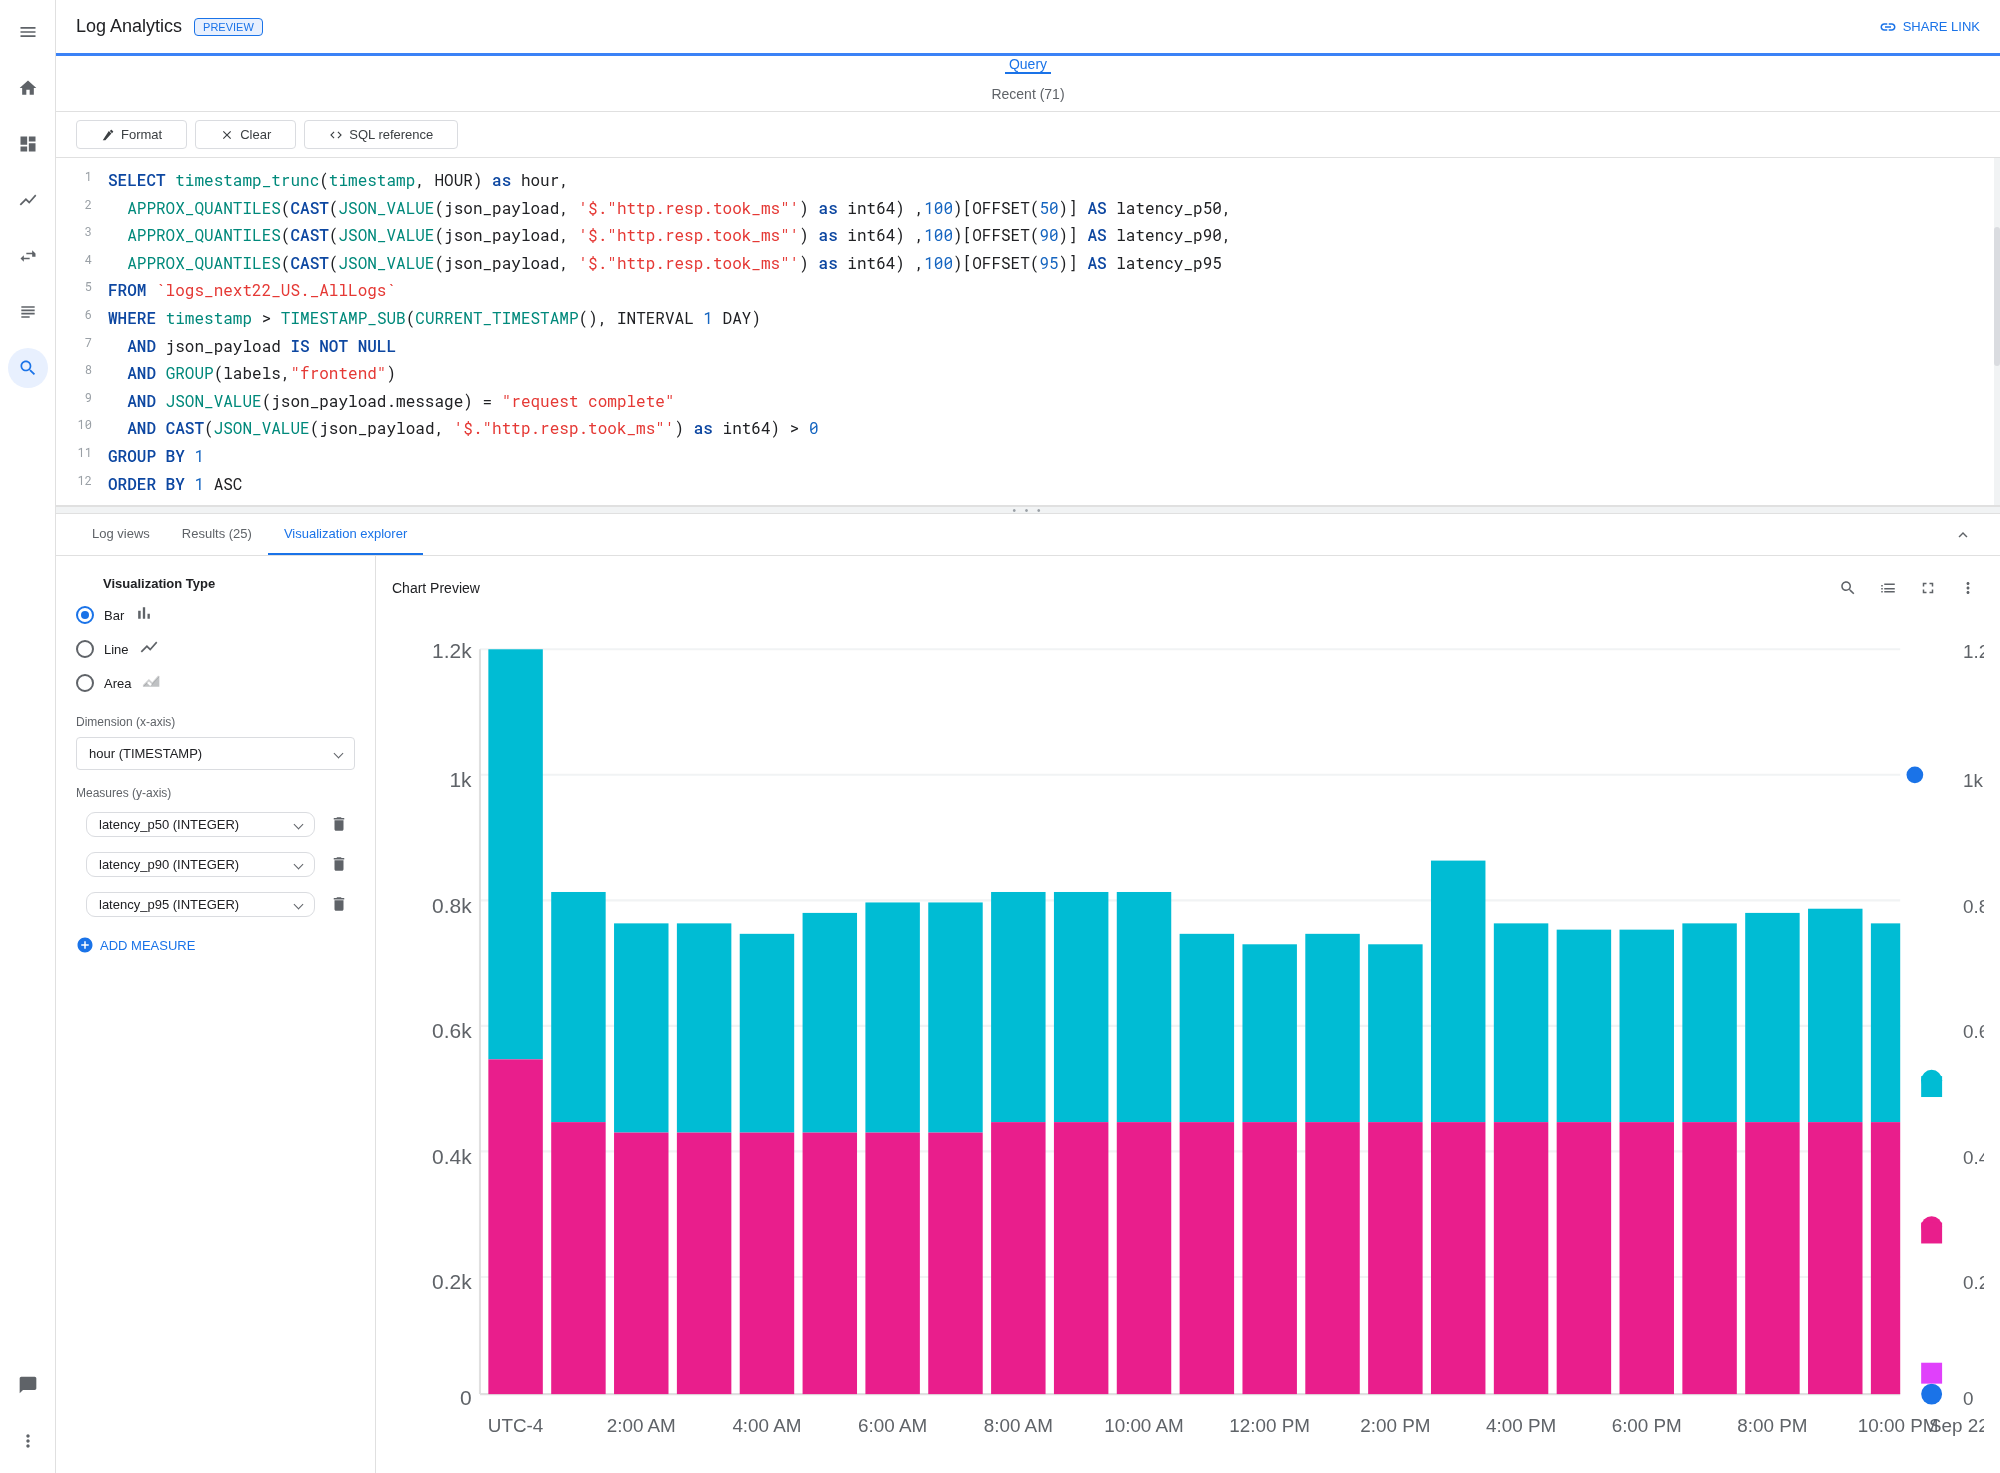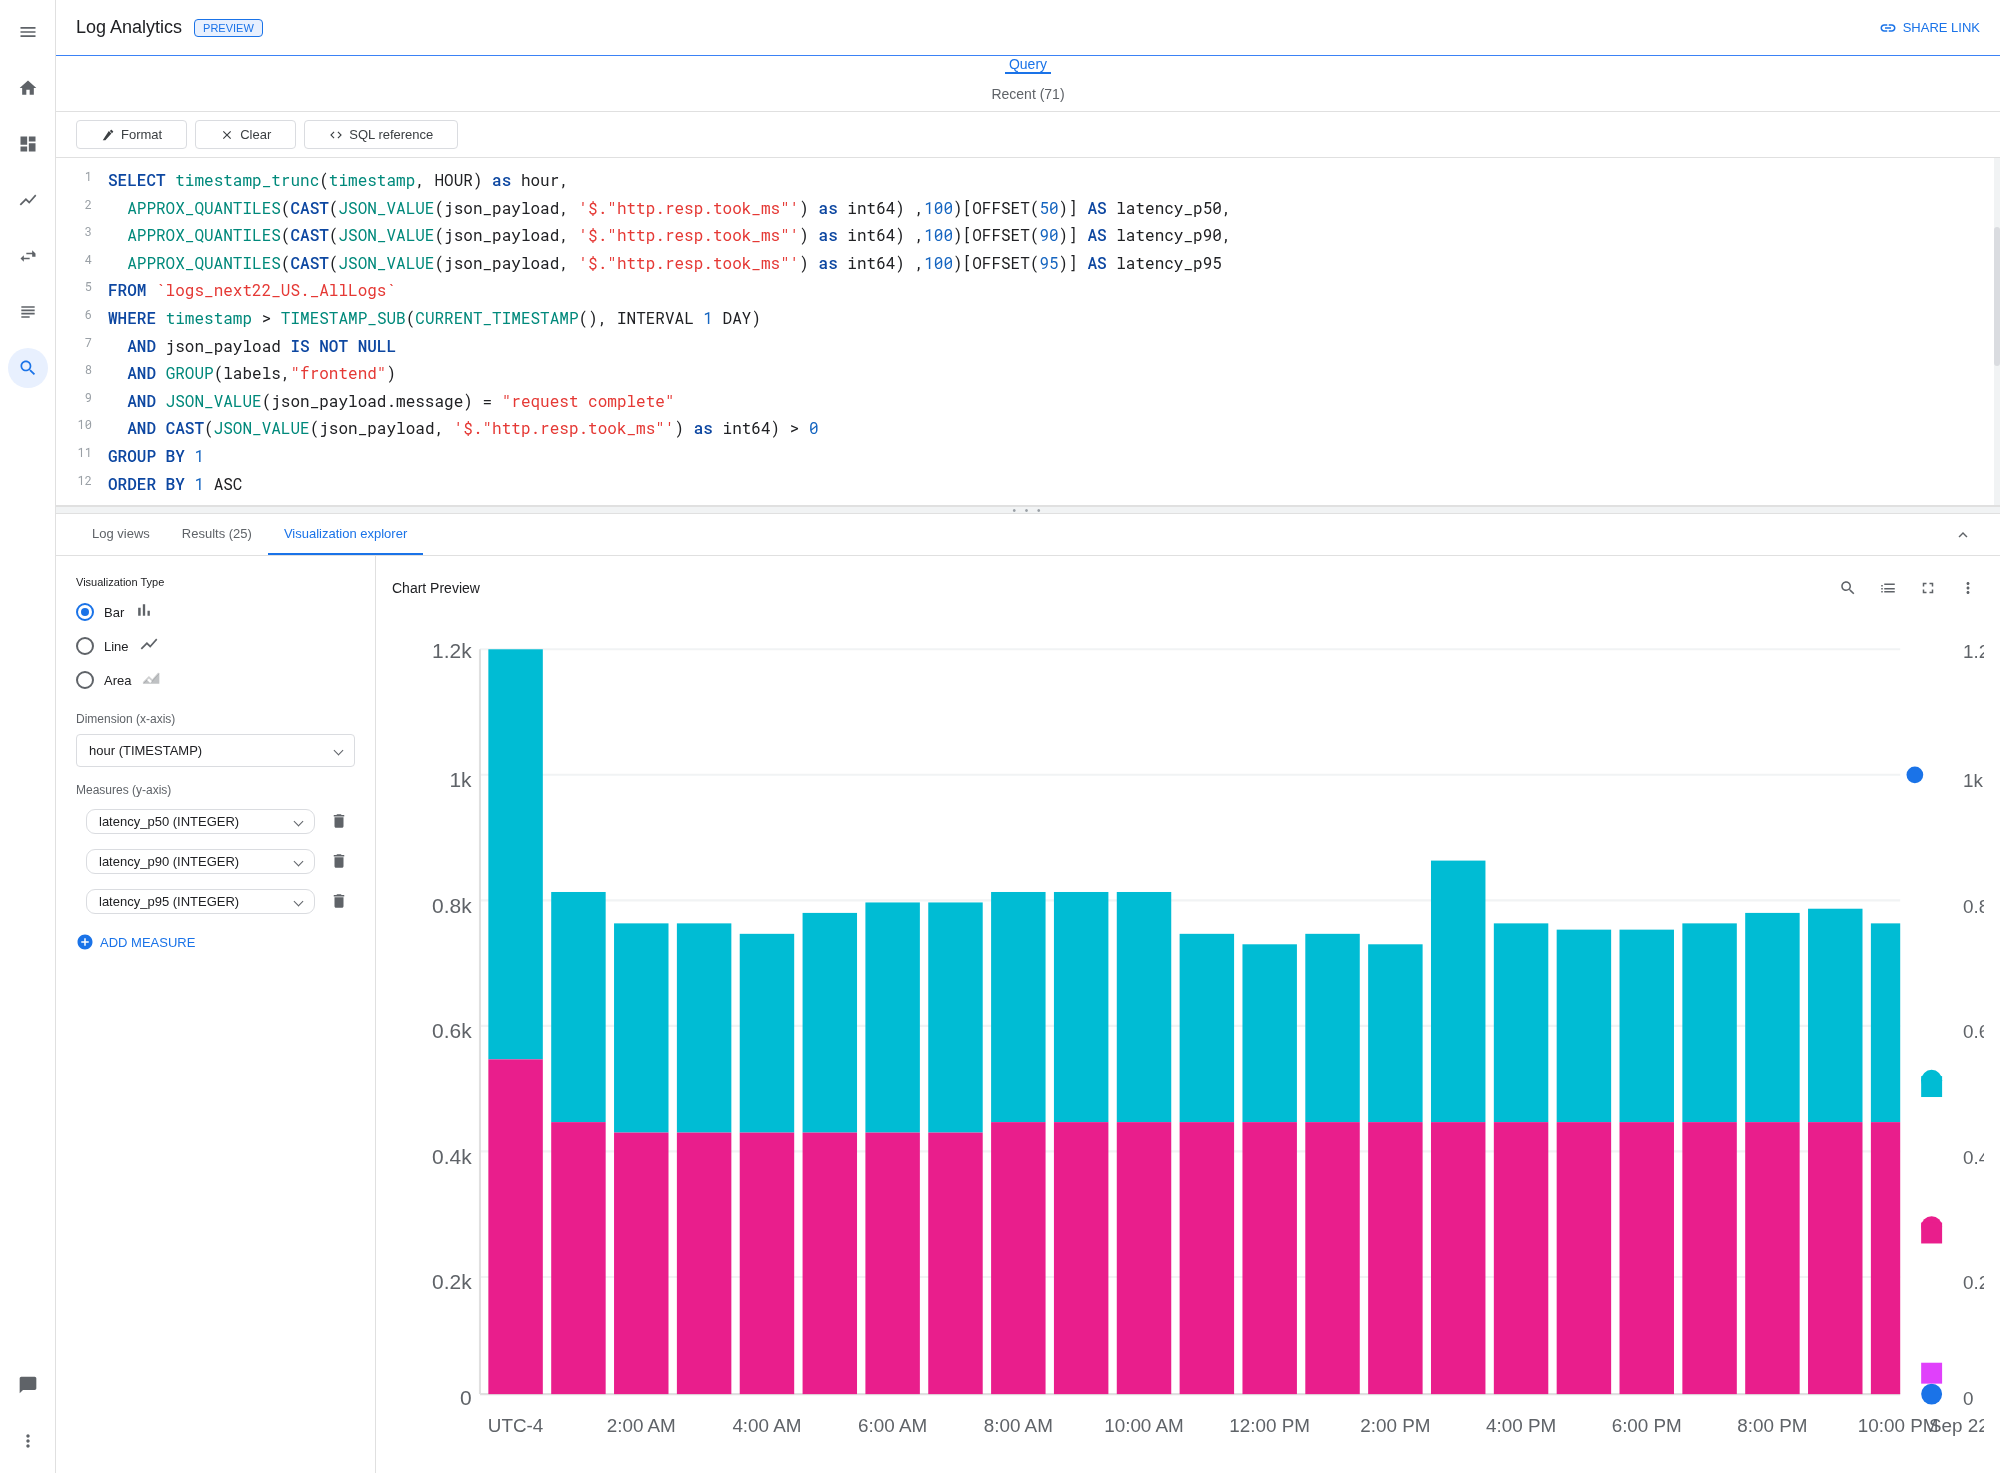--- a/index.html
+++ b/index.html
@@ -8,21 +8,21 @@
     
     .sidebar { width: 56px; background: #fff; border-right: 1px solid #e0e0e0; display: flex; flex-direction: column; align-items: center; padding: 12px 0; gap: 16px; flex-shrink: 0; }
     .sidebar-icon { width: 40px; height: 40px; display: flex; align-items: center; justify-content: center; border-radius: 50%; cursor: pointer; color: #5f6368; }
     .sidebar-icon.active { background: #e8f0fe; color: #1a73e8; }
     .sidebar-icon svg { width: 20px; height: 20px; }
 
     
     .main { flex: 1; display: flex; flex-direction: column; overflow: hidden; }
 
     
-    .header { background: #fff; border-bottom: 1px solid #3b82f6; padding: 0 20px; height: 56px; display: flex; align-items: center; gap: 12px; flex-shrink: 0; }
+    .header { background: #fff; border-bottom: 3px solid #3b82f6; padding: 0 20px; height: 56px; display: flex; align-items: center; gap: 12px; flex-shrink: 0; }
     .header-title { font-size: 18px; font-weight: 500; color: #202124; }
     .preview-badge { background: #e8f0fe; color: #1a73e8; font-size: 11px; font-weight: 500; padding: 2px 8px; border-radius: 4px; border: 1px solid #1a73e8; }
     .header-spacer { flex: 1; }
     .share-link-btn { display: flex; align-items: center; gap: 6px; color: #1a73e8; font-size: 13px; font-weight: 500; cursor: pointer; border: none; background: none; }
 
     
     .toolbar { background: #fff; border-bottom: 1px solid #e0e0e0; padding: 0 20px; height: 56px; display: flex; align-items: center; gap: 12px; flex-shrink: 0; flex-direction: column; }
     .tab { padding: 0 4px; height: 56px; display: flex; align-items: center; font-size: 14px; color: #5f6368; cursor: pointer; border-bottom: 2px solid transparent; }
     .tab.active { color: #1a73e8; border-bottom: 2px solid #1a73e8; font-weight: 500; }
     .toolbar-spacer { flex: 1; }
@@ -48,21 +48,21 @@
     
     .bottom-panel { flex: 1; display: flex; flex-direction: column; overflow: hidden; background: #fff; }
     .panel-tabs { display: flex; border-bottom: 1px solid #e0e0e0; padding: 0 20px; background: #fff; flex-shrink: 0; }
     .panel-tab { padding: 12px 16px; font-size: 13px; color: #5f6368; cursor: pointer; border-bottom: 2px solid transparent; }
     .panel-tab.active { color: #1a73e8; border-bottom: 2px solid #1a73e8; font-weight: 500; }
     .panel-expand { margin-left: auto; display: flex; align-items: center; color: #5f6368; cursor: pointer; padding: 8px; }
 
     
     .viz-panel { display: flex; flex: 1; overflow: hidden; }
     .viz-controls { width: 320px; padding: 20px; border-right: 1px solid #e0e0e0; overflow-y: auto; flex-shrink: 0; }
-    .viz-section-title { font-size: 11px; font-weight: 400; color: #202124; margin-bottom: 12px; }
+    .viz-section-title { font-size: 13px; font-weight: 700; color: #202124; margin-bottom: 12px; margin-left: 27px; }
     .radio-group { display: flex; flex-direction: column; gap: 10px; margin-bottom: 20px; }
     .radio-item { display: flex; align-items: center; gap: 10px; cursor: pointer; }
     .radio-circle { width: 18px; height: 18px; border-radius: 50%; border: 2px solid #1a73e8; display: flex; align-items: center; justify-content: center; flex-shrink: 0; }
     .radio-circle.checked::after { content: ''; width: 8px; height: 8px; border-radius: 50%; background: #1a73e8; }
     .radio-circle.unchecked { border-color: #5f6368; }
     .radio-label { font-size: 13px; color: #202124; }
     .radio-icon { color: #5f6368; font-size: 16px; }
 
     .section-label { font-size: 12px; font-weight: 500; color: #5f6368; margin-bottom: 8px; margin-top: 16px; }
     .select-dropdown { width: 100%; padding: 8px 12px; border: 1px solid #dadce0; border-radius: 4px; background: #fff; font-size: 13px; color: #202124; cursor: pointer; display: flex; align-items: center; justify-content: space-between; margin-bottom: 8px; }

